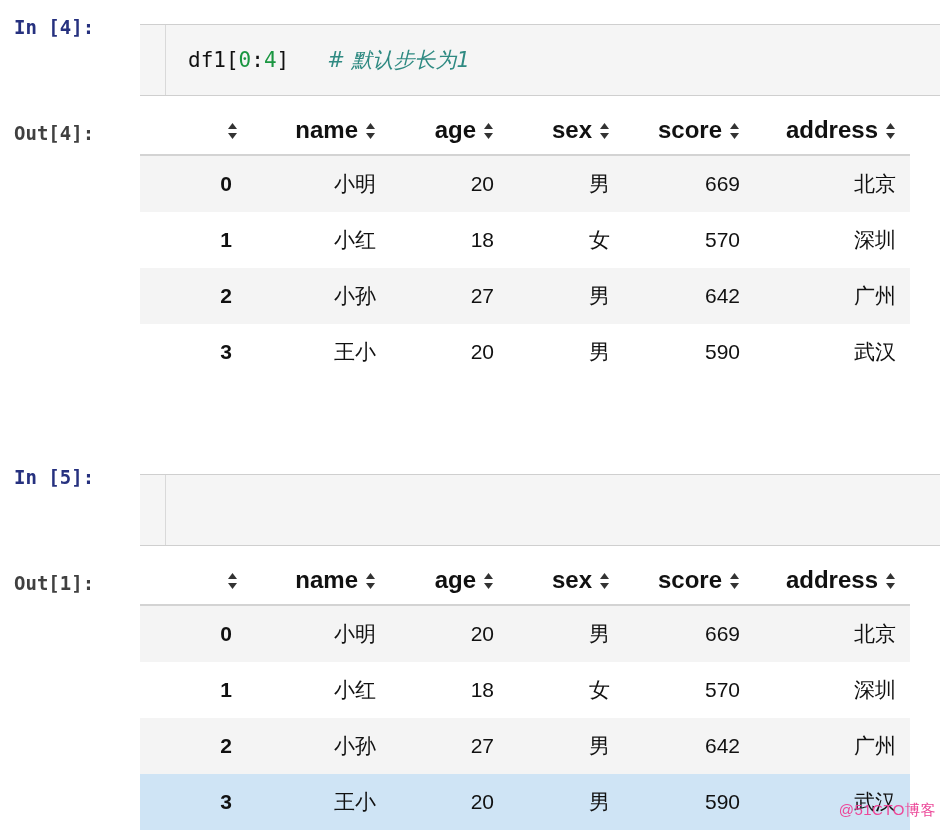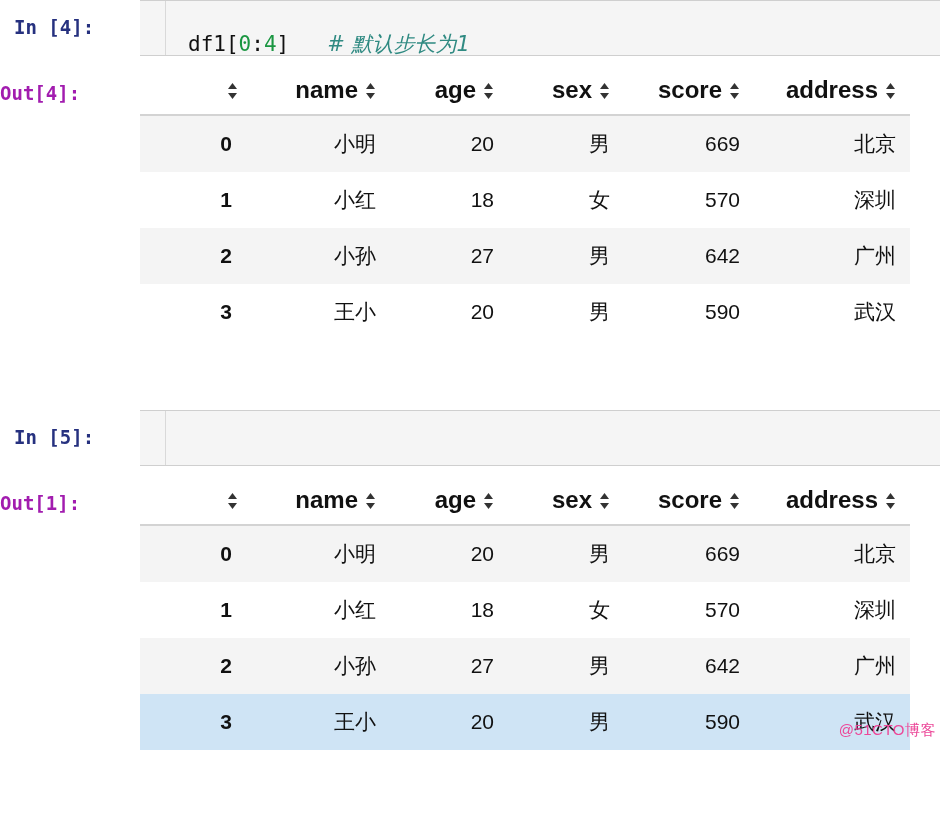--- a/index.html
+++ b/index.html
@@ -46,24 +46,25 @@
     color: #26317f;
     letter-spacing: 0px;
     white-space: pre;
   }
 
   .input-area {
     flex: 1 1 auto;
     background: #f5f5f5;
     border-top: 1px solid #cfcfcf;
     border-bottom: 1px solid #cfcfcf;
-    height: 56px;
+    height: 72px;
     display: flex;
-    align-items: flex-end;
+    align-items: center;
     box-sizing: border-box;
+    margin-top: 24px;
   }
 
   .gutter {
     width: 26px;
     flex: 0 0 26px;
     height: 100%;
     border-right: 1px solid #d9d9d9;
     box-sizing: border-box;
   }
 
@@ -88,25 +89,26 @@
   .out-row {
     display: flex;
     align-items: flex-start;
     width: 940px;
   }
 
   .prompt-out {
     width: 140px;
     flex: 0 0 140px;
     box-sizing: border-box;
+    padding-left: 14px;
     padding-top: 26px;
     font-family: "DejaVu Sans Mono", "Liberation Mono", monospace;
     font-size: 19px;
     font-weight: bold;
-    color: #a21caf;
+    color: #404040;
     white-space: pre;
   }
 
   .output-area {
     flex: 1 1 auto;
     padding-top: 14px;
   }
 
   
   table.dataframe {

